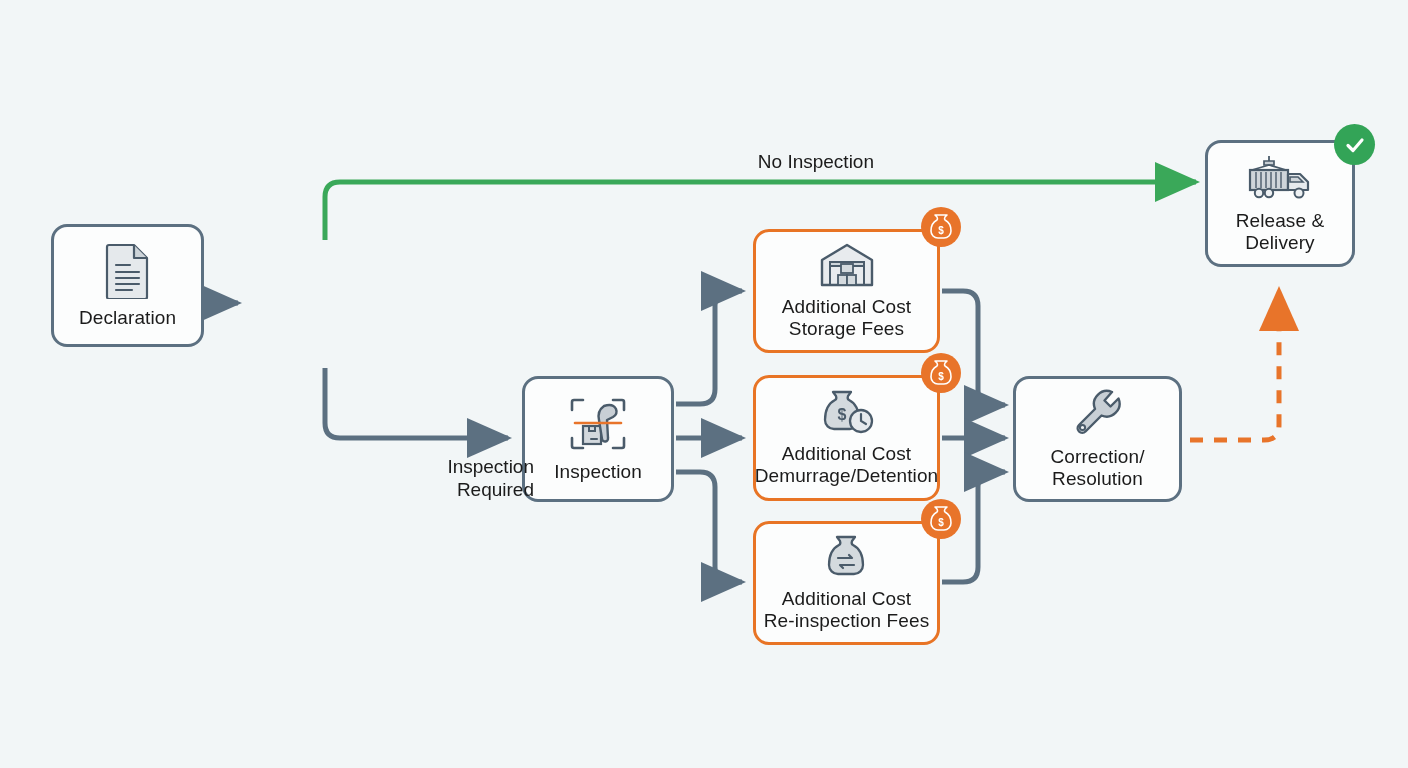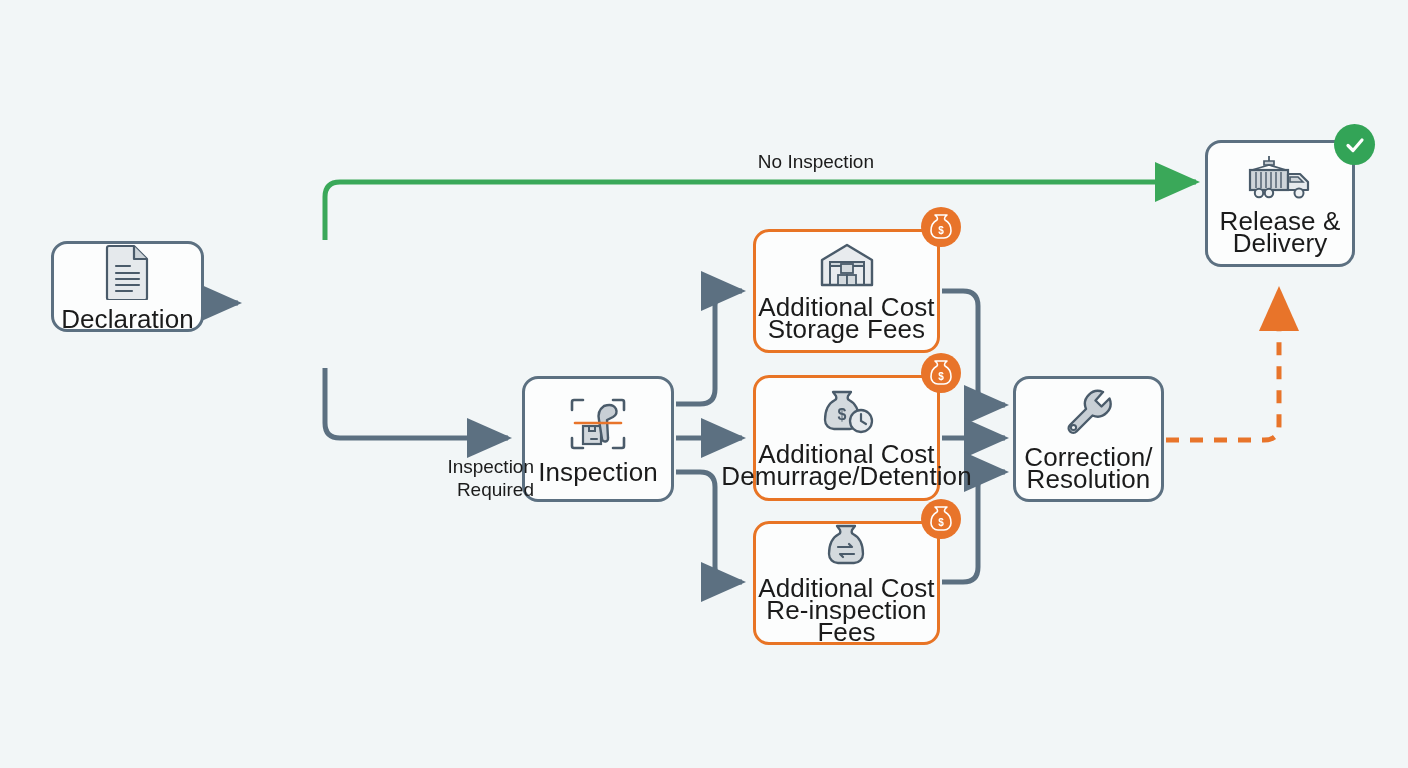--- a/index.html
+++ b/index.html
@@ -32,21 +32,21 @@
   .node-gray {
     border: 3px solid #5c7081;
     border-radius: 16px;
   }
   .node-orange {
     border: 3px solid #e87425;
     border-radius: 16px;
   }
   .node-label {
     color: #1b1b1b;
-    font-size: 26px;
+    font-size: 19px;
     line-height: 22px;
     text-align: center;
     letter-spacing: 0.1px;
     white-space: pre-line;
   }
   .node-icon {
     display: block;
     margin-bottom: 4px;
   }
   .edge-label {
@@ -103,21 +103,21 @@
       <path d="M942,438 L1005,438" marker-end="url(#arrow-gray)"></path>
 
       <path d="M942,582 L963,582 Q978,582 978,567 L978,487 Q978,472 993,472 L1005,472" marker-end="url(#arrow-gray)"></path>
     </g>
 
     <path fill="none" stroke="#3aa859" stroke-width="5" stroke-linejoin="round" d="M325,240 L325,197 Q325,182 340,182 L1196,182" marker-end="url(#arrow-green)"></path>
 
     <path fill="none" stroke="#e8742a" stroke-width="5" stroke-linejoin="round" stroke-dasharray="13 11" d="M1166,440 L1264,440 Q1279,440 1279,425 L1279,290" marker-end="url(#arrow-orange)"></path>
   </svg>
 
-  <div class="node node-gray" style="left:51px; top:241px; width:153px; height:91px;">
+  <div class="node node-gray" style="left:51px; top:224px; width:153px; height:123px;">
     <span class="node-icon">
       <svg width="46" height="56" viewBox="0 0 46 56">
         <path d="M4,2 h25 l13,13 v39 a2,2 0 0 1 -2,2 h-36 a2,2 0 0 1 -2,-2 v-50 a2,2 0 0 1 2,-2 z" fill="#e5e9ec" stroke="#4a5b6a" stroke-width="2.2" stroke-linejoin="round"></path>
         <path d="M29,2 v13 h13" fill="#cdd4d9" stroke="#4a5b6a" stroke-width="2.2" stroke-linejoin="round"></path>
         <g stroke="#4a5b6a" stroke-width="2.1" stroke-linecap="round">
           <line x1="11" y1="22" x2="25" y2="22"></line>
           <line x1="11" y1="29" x2="34" y2="29"></line>
           <line x1="11" y1="35" x2="34" y2="35"></line>
           <line x1="11" y1="41" x2="34" y2="41"></line>
           <line x1="11" y1="47" x2="27" y2="47"></line>
@@ -200,21 +200,21 @@
     <div class="node-label">Additional Cost
 Re-inspection Fees</div>
     <span class="badge badge-money" style="right:-24px; top:-25px; width:40px; height:40px;">
       <svg width="24" height="26" viewBox="0 0 24 26">
         <path d="M8,3 l-2,-2 h12 l-2,2 q-1,2 0,3 q6,3 6,11 a7,7 0 0 1 -7,7 h-6 a7,7 0 0 1 -7,-7 q0,-8 6,-11 q1,-1 0,-3 z" fill="none" stroke="#ffffff" stroke-width="1.6" stroke-linejoin="round"></path>
         <text x="12" y="20" font-family="Liberation Sans, sans-serif" font-size="10" font-weight="bold" fill="#ffffff" text-anchor="middle">$</text>
       </svg>
     </span>
   </div>
 
-  <div class="node node-gray" style="left:1013px; top:376px; width:151px; height:126px;">
+  <div class="node node-gray" style="left:1013px; top:376px; width:169px; height:126px;">
     <span class="node-icon">
       <svg width="52" height="50" viewBox="0 0 52 50">
         <path d="M40,4 a13,13 0 0 0 -17,17 l-16,16 a4.5,4.5 0 0 0 6.5,6.5 l16,-16 a13,13 0 0 0 17,-17 l-8,8 l-6,-6 z" fill="#c8cfd5" stroke="#4a5b6a" stroke-width="2.4" stroke-linejoin="round"></path>
         <circle cx="10.5" cy="39.5" r="2.6" fill="#eef1f3" stroke="#4a5b6a" stroke-width="2"></circle>
       </svg>
     </span>
     <div class="node-label">Correction/
 Resolution</div>
   </div>
 

